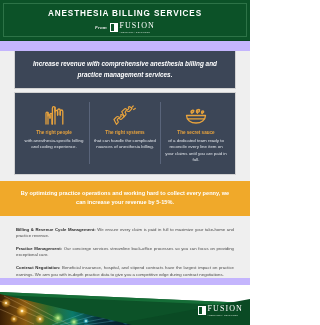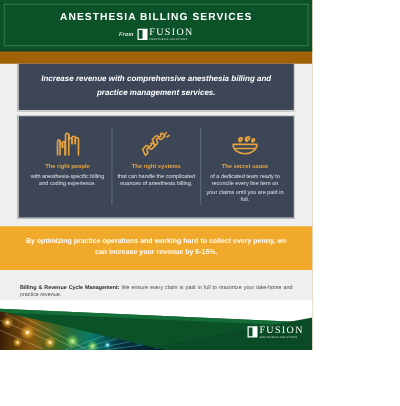--- a/index.html
+++ b/index.html
@@ -4,22 +4,22 @@
 <style>
   * { box-sizing: border-box; margin: 0; padding: 0; }
   html, body {
     width: 250px; height: 325px;
     font-family: "Liberation Sans", sans-serif;
     background: #ffffff;
     overflow: hidden;
   }
   .page {
     position: relative;
-    width: 250px; height: 280px;
-    background: #a16207;
+    width: 250px; height: 325px;
+    background: #c4b5fd;
     overflow: hidden;
   }
 
   
   .header {
     position: relative;
     height: 41px;
     background: #0c5228;
     border-bottom: 1px solid #0a4421;
     display: flex;

